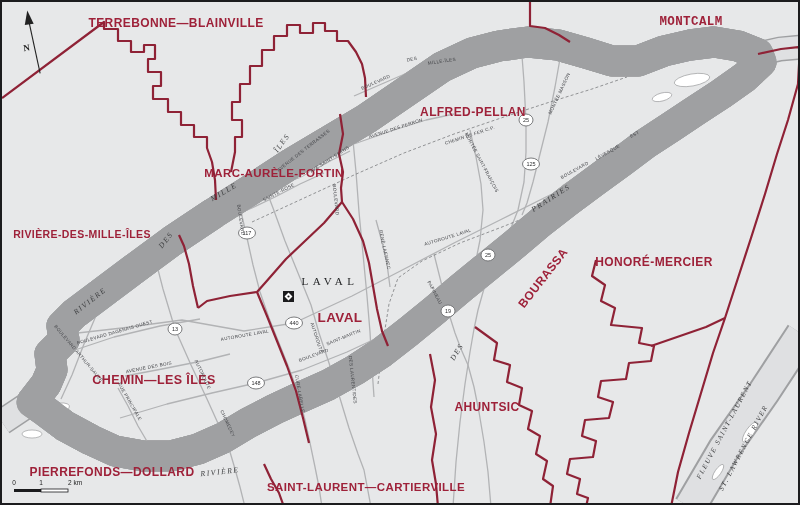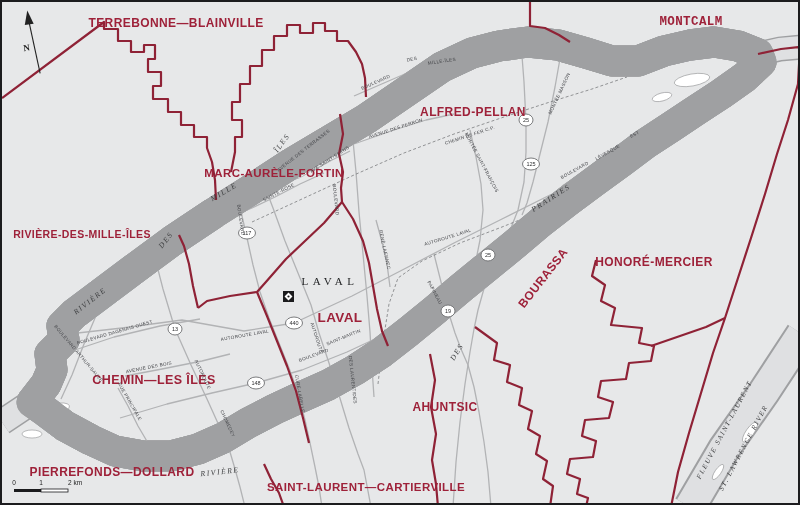--- a/index.html
+++ b/index.html
@@ -189,21 +189,21 @@
   <div id="label-layer">
       <span class="lbl riding" style="left: 174px; top: 21px; font-size: 12px; transform: translate(-50%, -50%) rotate(0deg);">TERREBONNE—BLAINVILLE</span>
       <span class="lbl riding" style="left: 689px; top: 20px; font-size: 12.5px; transform: translate(-50%, -50%) rotate(0deg); font-family: Liberation Mono, monospace;">MONTCALM</span>
       <span class="lbl riding" style="left: 471px; top: 110px; font-size: 12px; transform: translate(-50%, -50%) rotate(0deg);">ALFRED-PELLAN</span>
       <span class="lbl riding" style="left: 272px; top: 172px; font-size: 11.5px; transform: translate(-50%, -50%) rotate(0deg); text-align: center;">MARC-AURÈLE-FORTIN</span>
       <span class="lbl riding" style="left: 80px; top: 232px; font-size: 10.5px; transform: translate(-50%, -50%) rotate(0deg);">RIVIÈRE-DES-MILLE-ÎLES</span>
       <span class="lbl riding" style="left: 338px; top: 316px; font-size: 13.5px; transform: translate(-50%, -50%) rotate(0deg);">LAVAL</span>
       <span class="lbl riding" style="left: 152px; top: 378px; font-size: 12.5px; transform: translate(-50%, -50%) rotate(0deg);">CHEMIN—LES ÎLES</span>
       <span class="lbl riding" style="left: 652px; top: 260px; font-size: 12px; transform: translate(-50%, -50%) rotate(0deg);">HONORÉ-MERCIER</span>
       <span class="lbl riding" style="left: 541px; top: 276px; font-size: 12px; transform: translate(-50%, -50%) rotate(-52deg);">BOURASSA</span>
-      <span class="lbl riding" style="left: 443px; top: 405px; font-size: 12px; transform: translate(-50%, -50%) rotate(0deg);">AHUNTSIC</span>
+      <span class="lbl riding" style="left: 485px; top: 405px; font-size: 12px; transform: translate(-50%, -50%) rotate(0deg);">AHUNTSIC</span>
       <span class="lbl riding" style="left: 110px; top: 470px; font-size: 12px; transform: translate(-50%, -50%) rotate(0deg);">PIERREFONDS—DOLLARD</span>
       <span class="lbl riding" style="left: 364px; top: 486px; font-size: 11.5px; transform: translate(-50%, -50%) rotate(0deg);">SAINT-LAURENT—CARTIERVILLE</span>
       <span class="lbl water" style="left: 88px; top: 299px; font-size: 7.5px; transform: translate(-50%, -50%) rotate(-38deg);">RIVIÈRE</span>
       <span class="lbl water" style="left: 164px; top: 238px; font-size: 7.5px; transform: translate(-50%, -50%) rotate(-52deg);">DES</span>
       <span class="lbl water" style="left: 222px; top: 190px; font-size: 7.5px; transform: translate(-50%, -50%) rotate(-30deg);">MILLE</span>
       <span class="lbl water" style="left: 280px; top: 141px; font-size: 7.5px; transform: translate(-50%, -50%) rotate(-55deg);">ÎLES</span>
       <span class="lbl water" style="left: 218px; top: 470px; font-size: 7.5px; transform: translate(-50%, -50%) rotate(-6deg);">RIVIÈRE</span>
       <span class="lbl water" style="left: 455px; top: 350px; font-size: 7.5px; transform: translate(-50%, -50%) rotate(-58deg);">DES</span>
       <span class="lbl water" style="left: 549px; top: 196px; font-size: 7.5px; transform: translate(-50%, -50%) rotate(-33deg);">PRAIRIES</span>
       <span class="lbl water" style="left: 723px; top: 428px; font-size: 7px; transform: translate(-50%, -50%) rotate(-62deg);">FLEUVE SAINT-LAURENT</span>

